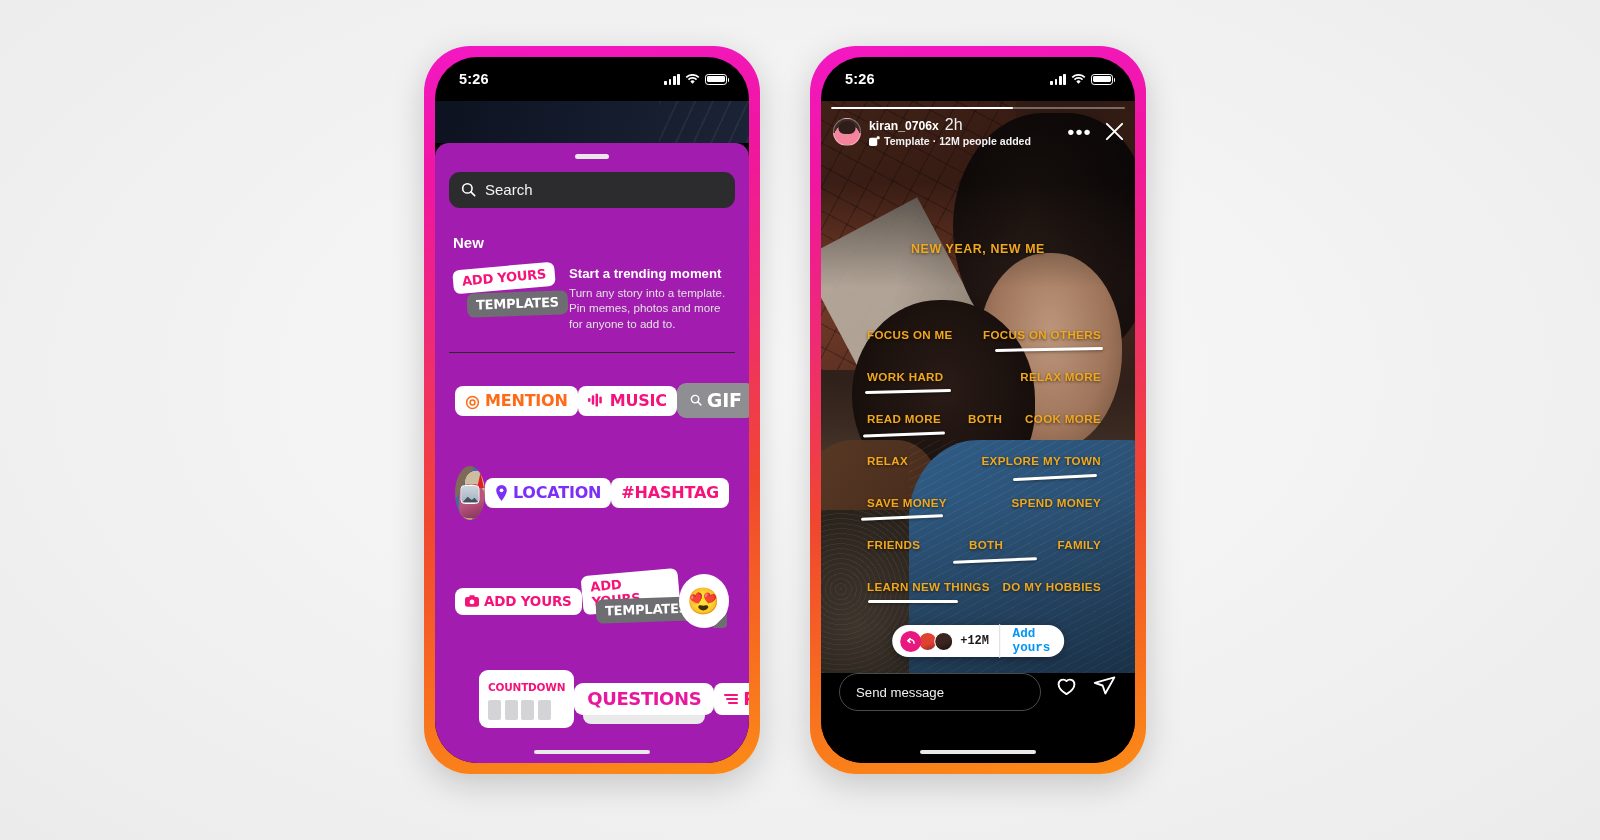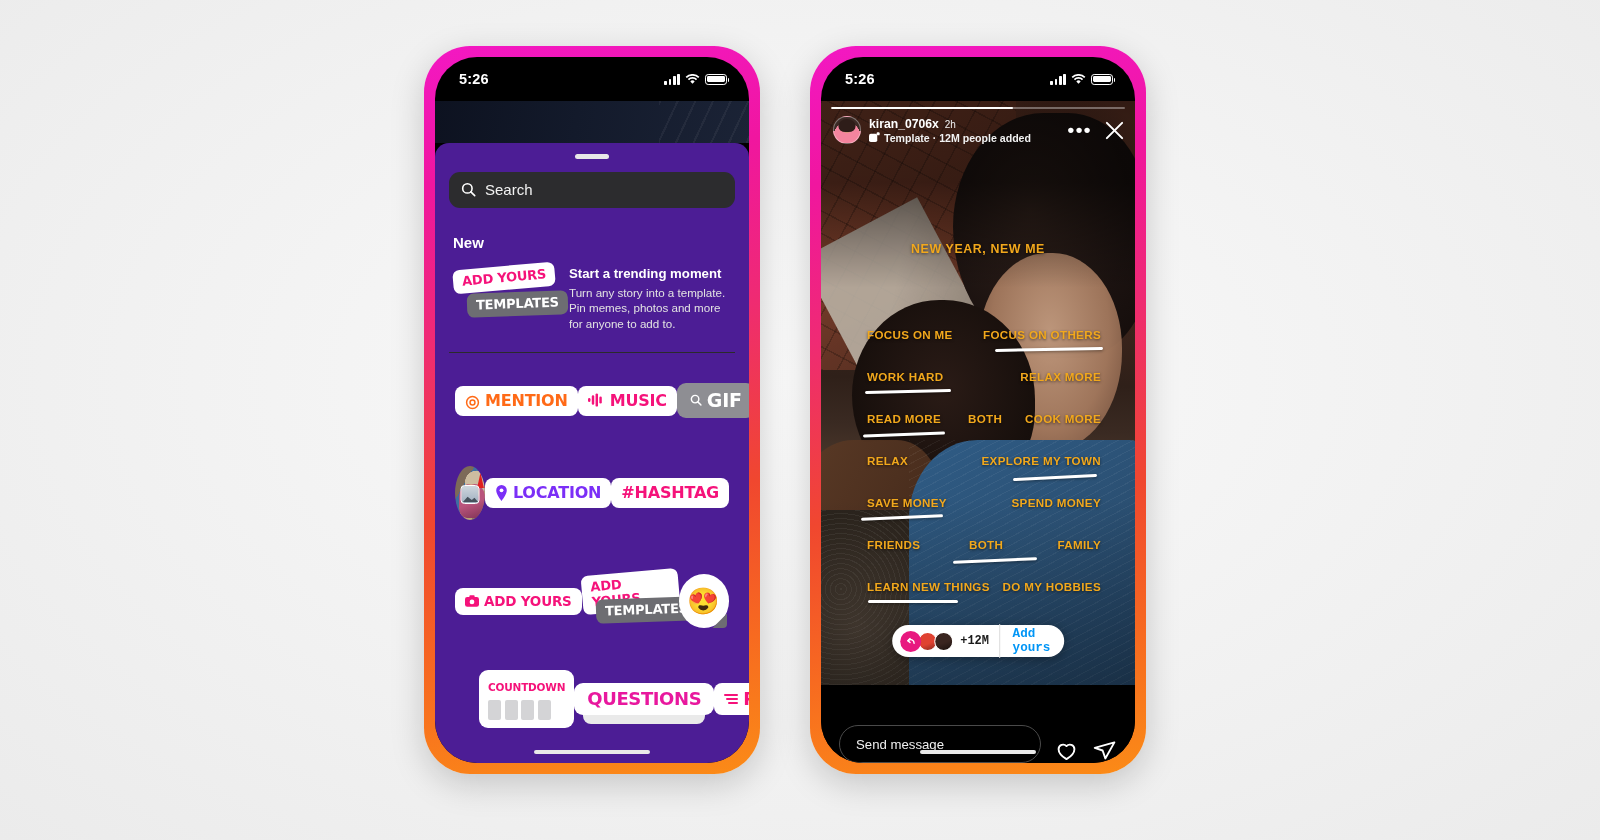--- a/index.html
+++ b/index.html
@@ -50,21 +50,21 @@
   .story-peek {
     position:absolute; top:44px; left:0; right:0; height:42px;
     background: linear-gradient(100deg,#0d1220 0%,#131a2b 45%,#1b2336 100%);
   }
   .story-peek::after{
     content:''; position:absolute; right:0; top:0; width:90px; height:100%;
     background: repeating-linear-gradient(115deg, rgba(255,255,255,.05) 0 2px, transparent 2px 16px);
   }
   .tray {
     position:absolute; top:86px; left:0; right:0; bottom:0;
-    background:#4c1d95; border-radius:14px 14px 0 0;
+    background:#a21caf; border-radius:14px 14px 0 0;
     padding: 0 14px;
   }
   .grabber { width:34px; height:4.5px; border-radius:3px; background:#e8e8e8;
              margin: 11px auto 0; }
   .searchbar {
     margin-top: 13px; height: 36px; background:#2c2c2e; border-radius: 11px;
     display:flex; align-items:center; gap:9px; padding: 0 12px;
   }
   .searchbar svg { flex:0 0 auto; }
   .search-ph { color:#f2f2f2; font-size:15px; }
@@ -254,21 +254,21 @@
     background: radial-gradient(circle at 50% 72%, #f4849e 0 58%, #3b2a25 59%);
     border:1.2px solid rgba(255,255,255,.35);
   }
   .sh-avatar::before{ content:''; position:absolute; left:50%; top:16%; transform:translateX(-50%);
     width:11px;height:12px;border-radius:50%;background:#d49c77;}
   .sh-avatar::after{ content:''; position:absolute; left:50%; top:8%; transform:translateX(-50%);
     width:17px;height:13px;border-radius:50% 50% 40% 40%;background:#2e1d19;}
   .sh-meta { flex:1 1 auto; min-width:0; }
   .sh-line1 { display:flex; align-items:baseline; gap:6px; }
   .sh-user { color:#fff; font-size:12.2px; font-weight:700; }
-  .sh-time { color:#f0f0f0; font-size:10px; }
+  .sh-time { color:#f0f0f0; font-size:16px; }
   .sh-line2 { display:flex; align-items:center; gap:4px; margin-top:1px; }
   .sh-sub { color:#f2f2f2; font-size:10.6px; font-weight:600; }
   .sh-actions { display:flex; align-items:center; gap:12px; }
   .dots { color:#fff; font-size:19px; line-height:10px; letter-spacing:1.5px; font-weight:700;}
 
   .story-title {
     position:absolute; top:141px; left:0; right:0; text-align:center; z-index:11;
     color:#f2a81c; font-size:12.4px; font-weight:700; letter-spacing:.6px;
     text-shadow: 0 1px 3px rgba(0,0,0,.55);
   }
@@ -298,22 +298,22 @@
   }
   .ap-f1,.ap-f2 { width:19px; height:19px; border-radius:50%; border:1.6px solid #fff;
                   margin-left:-5px; }
   .ap-f1 { background: linear-gradient(160deg,#e04231 0 60%,#8a2a1f 100%); }
   .ap-f2 { background: linear-gradient(160deg,#3a2520 0 55%,#1a110e 100%); }
   .ap-count { color:#1a1a1a; font-size:12px; font-weight:700; margin-left:5px;}
   .ap-div { width:1px; height:34px; background:#dcdcdc; }
   .ap-btn { color:#0095f6; font-size:12.6px; font-weight:700; padding: 0 13px; }
 
   .sendbar {
-    position:absolute; left:0; right:0; bottom:0; height:78px; background:#000;
-    display:flex; align-items:flex-end; gap:13px; padding: 0 18px; z-index:20;
+    position:absolute; left:0; right:0; bottom:0; height:90px; background:#000;
+    display:flex; align-items:flex-start; gap:13px; padding: 0 18px; z-index:20;
   }
   .send-input {
     flex:1 1 auto; height:38px; border:1.1px solid #4a4a4a; border-radius:19px;
     display:flex; align-items:center; padding: 0 16px; color:#f0f0f0; font-size:13.2px;
   }
   .home-ind-dark {
     position:absolute; bottom:9px; left:50%; transform:translateX(-50%);
     width:116px; height:4.5px; border-radius:3px; background:#e9e9e9; z-index:25;
   }
 </style>

